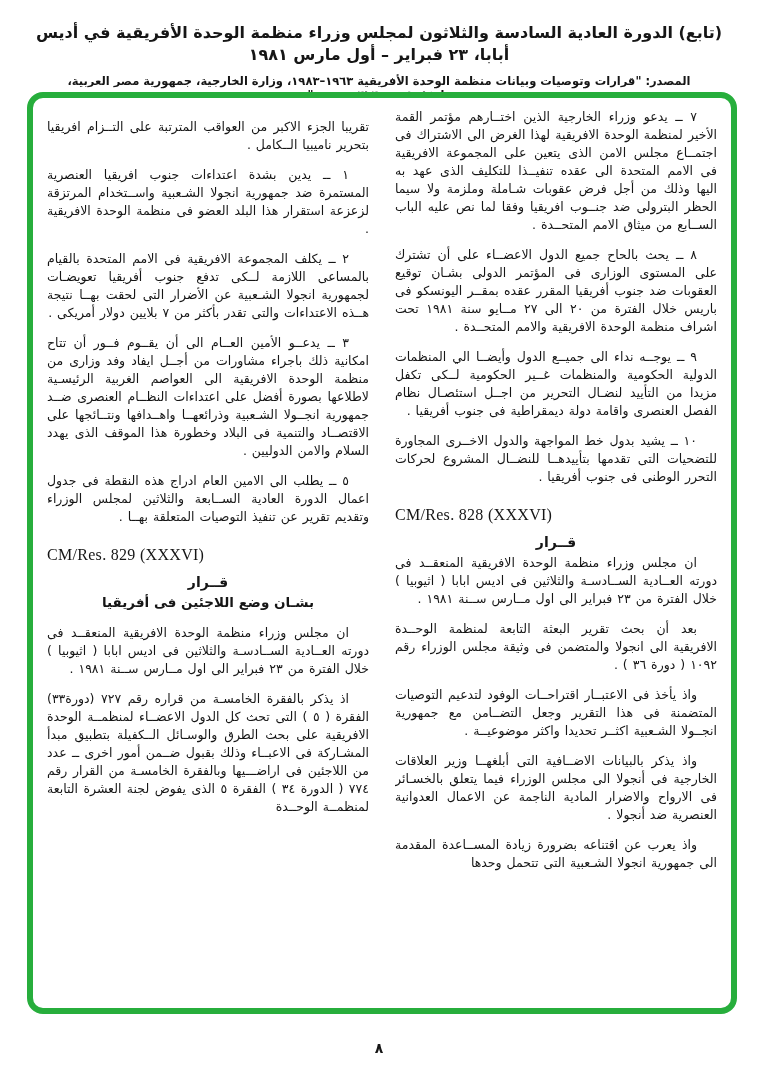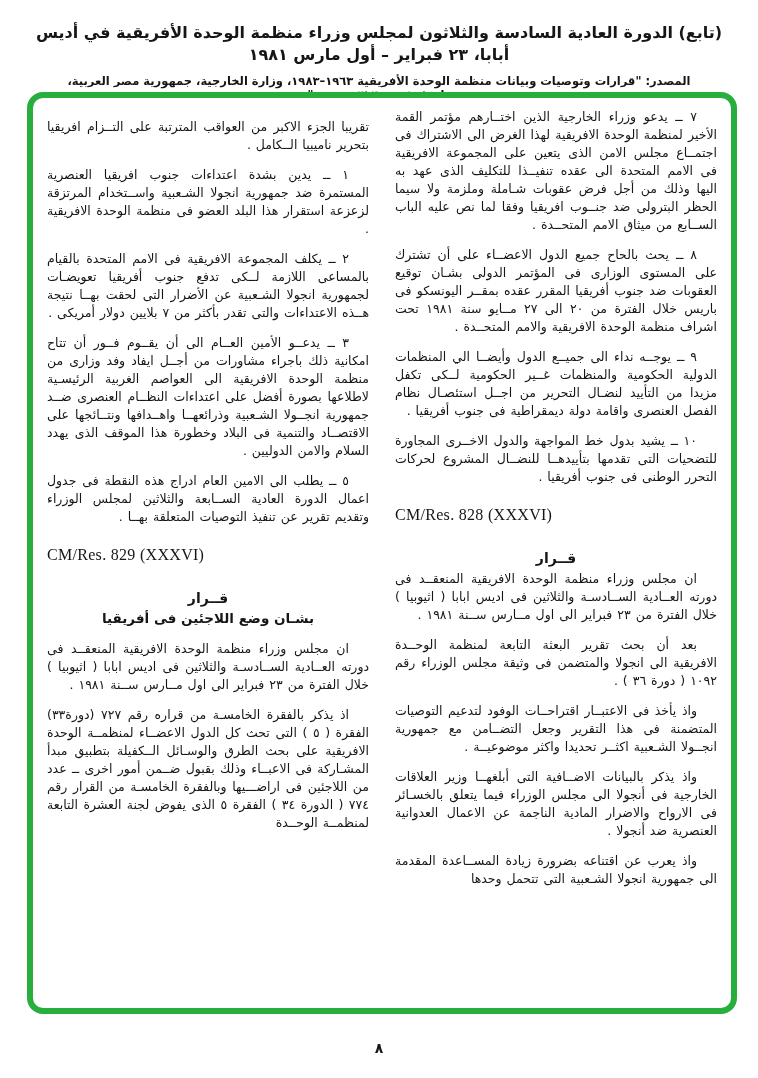--- a/index.html
+++ b/index.html
@@ -77,21 +77,21 @@
     text-align: left;
     font-family: "Liberation Serif", "DejaVu Serif", serif;
     font-size: 16px;
     letter-spacing: 0.3px;
     margin: 20px 0 8px 0;
   }
   .h-title {
     text-align: center;
     font-weight: bold;
     font-size: 14px;
-    margin: 26px 0 4px 0;
+    margin: 10px 0 4px 0;
   }
   .h-sub {
     text-align: center;
     font-weight: bold;
     font-size: 13.5px;
     margin: 0 0 14px 0;
   }
   .page-number {
     position: absolute;
     bottom: 22px;

